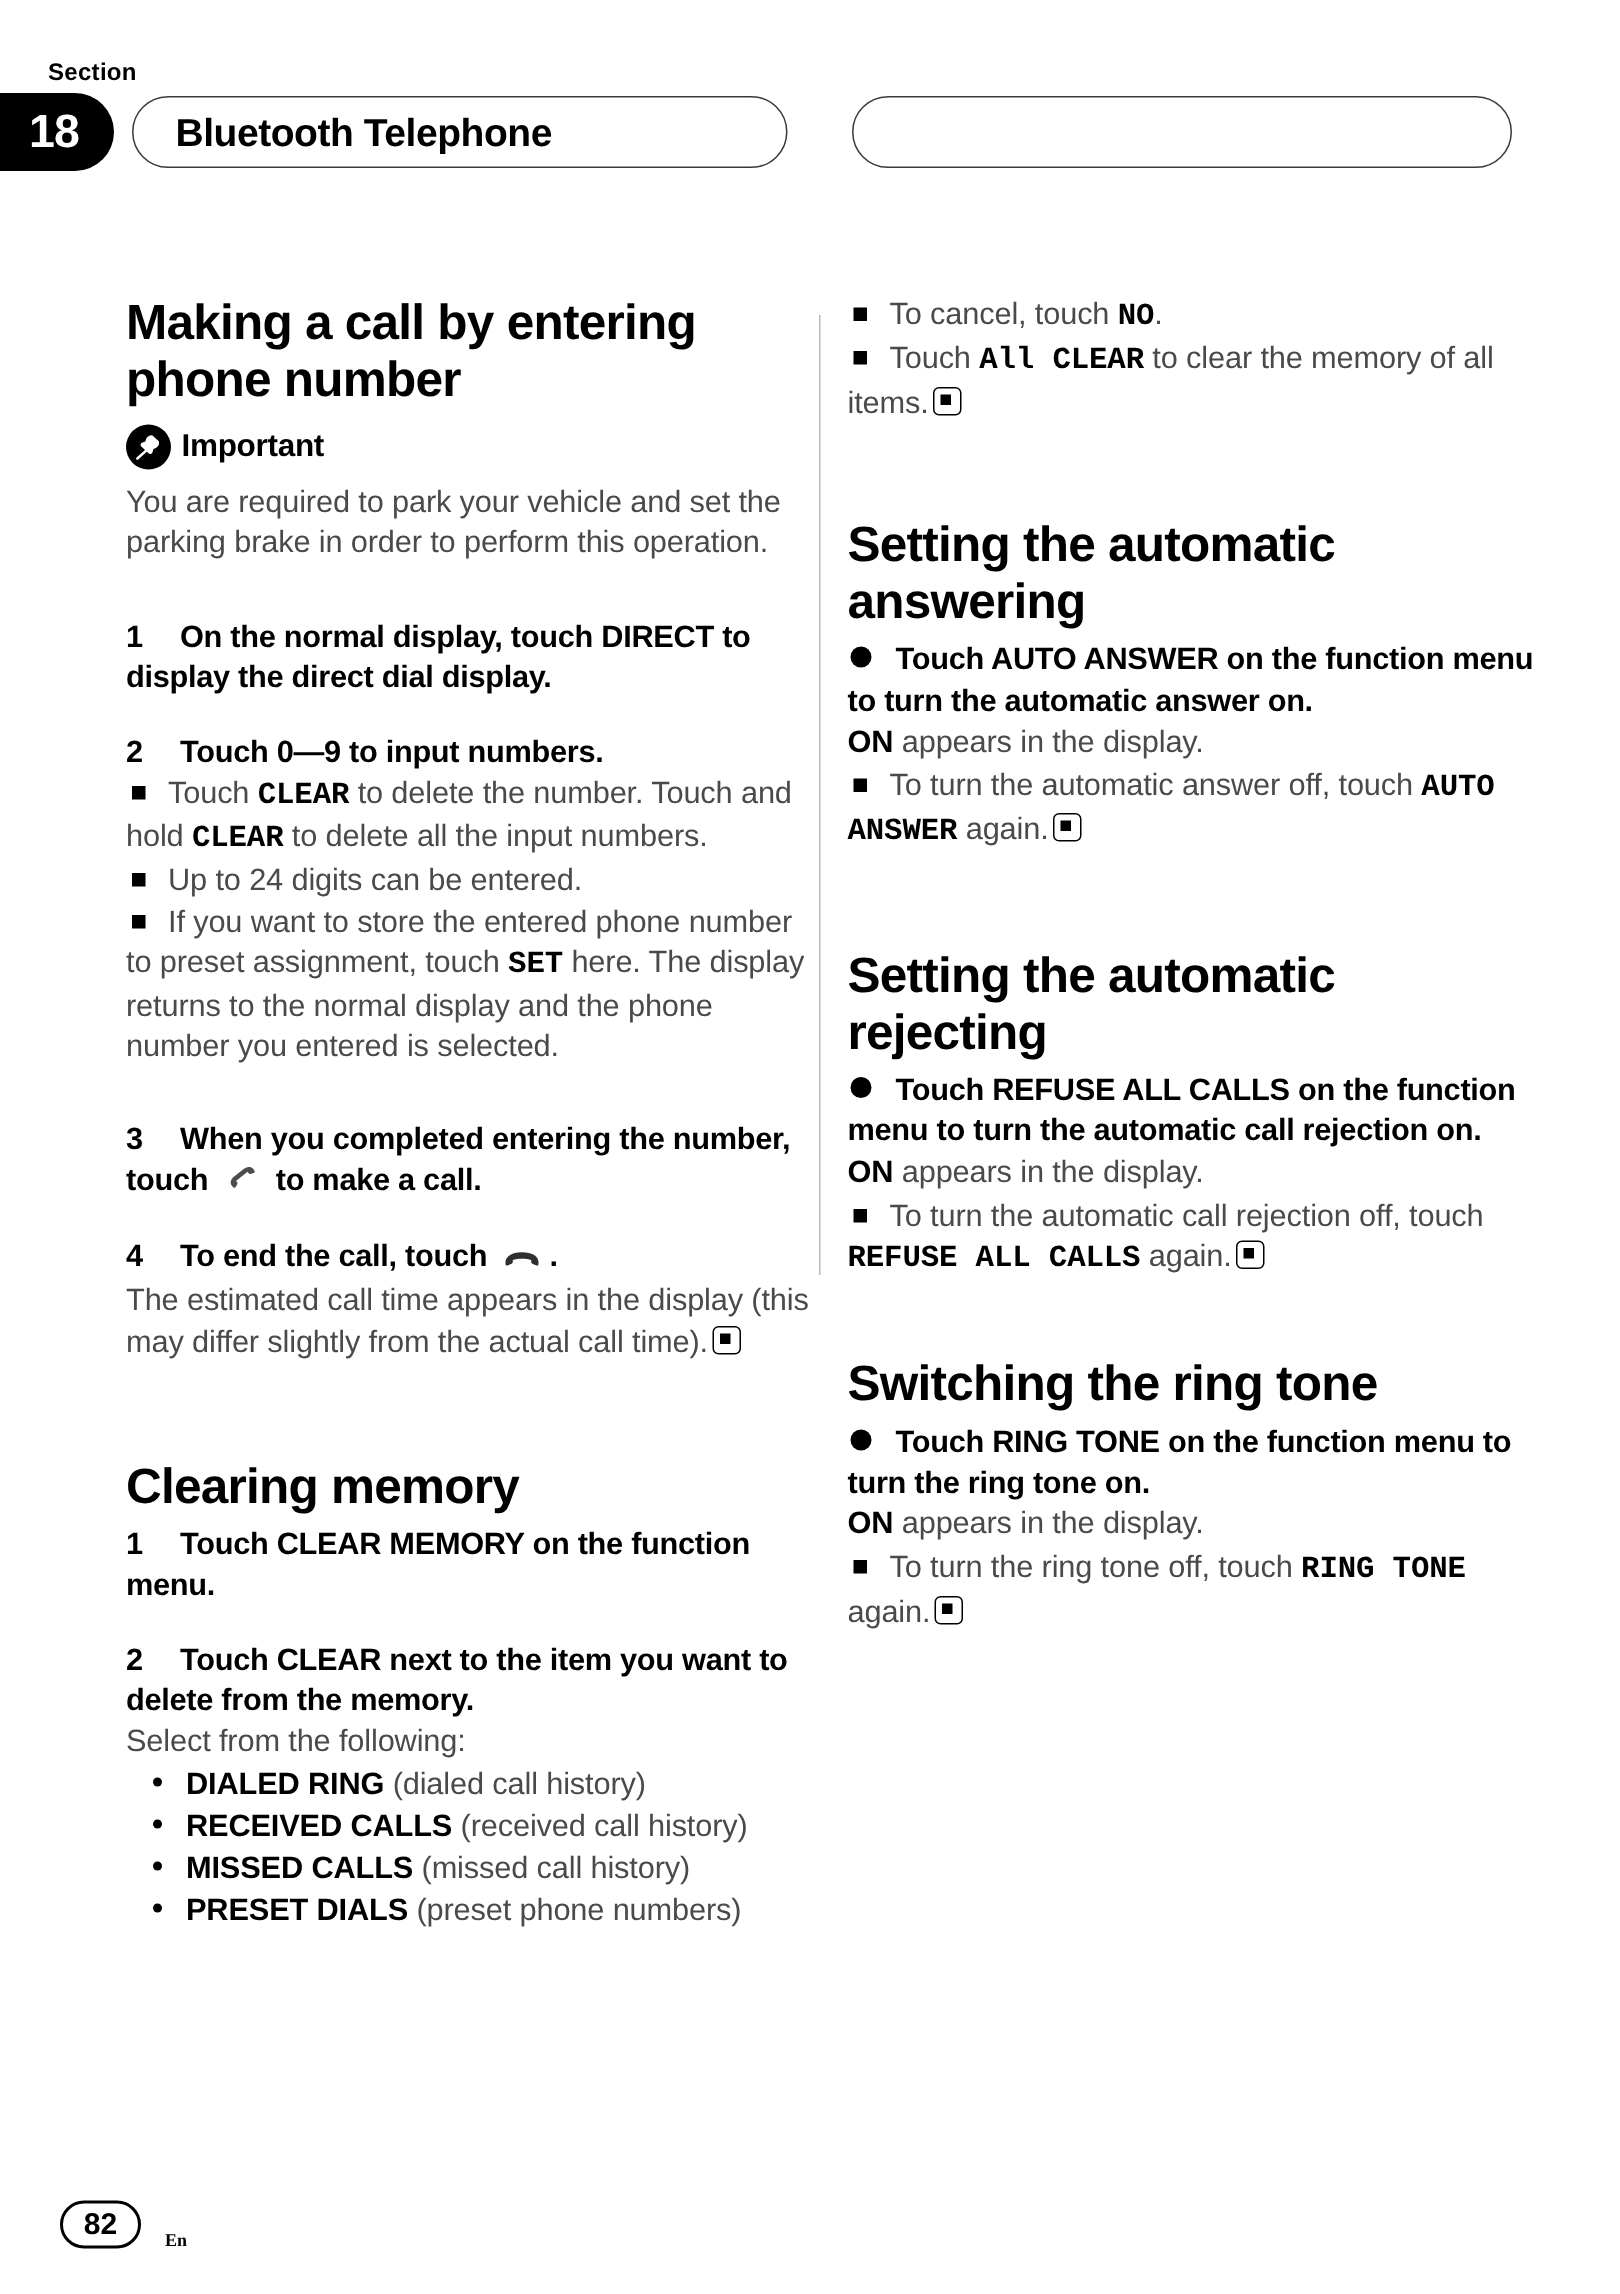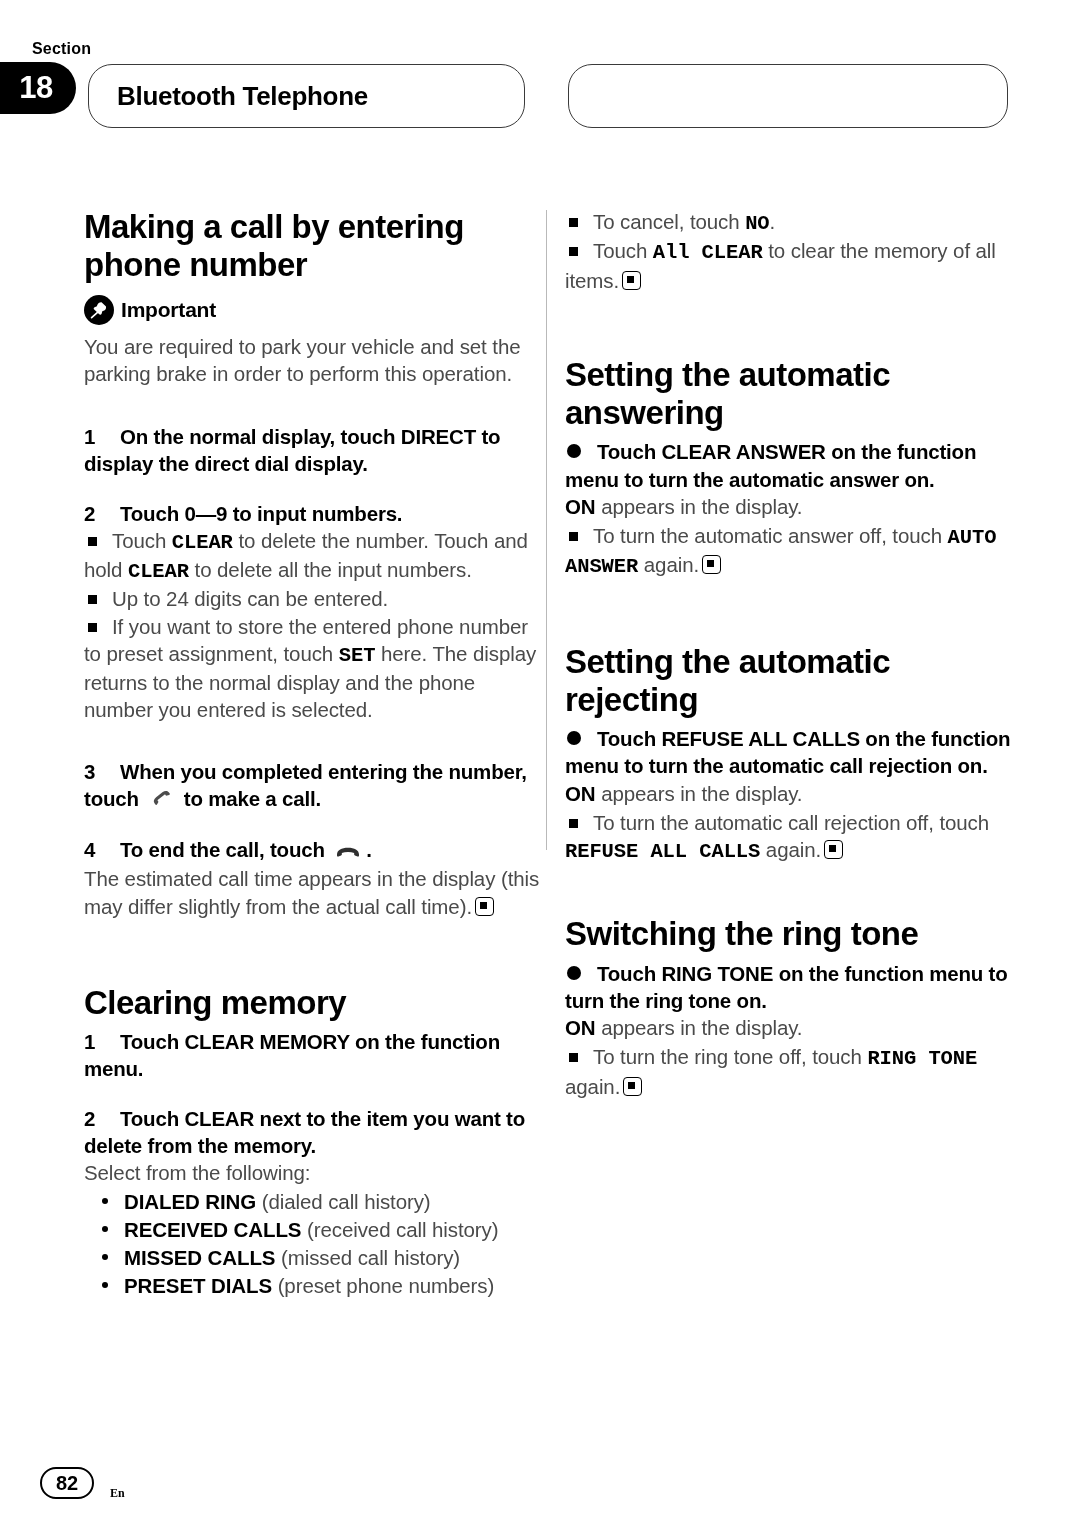--- a/index.html
+++ b/index.html
@@ -38,21 +38,21 @@
     display: flex;
     align-items: center;
     justify-content: center;
     padding-left: 10px;
     letter-spacing: -0.5px;
   }
 
   .header-pill {
     position: absolute;
     top: 64px;
-    height: 64px;
+    height: 48px;
     border: 1.6px solid #3a3a3a;
     border-radius: 24px;
     display: flex;
     align-items: center;
     background: #fff;
   }
   .header-pill.left { left: 88px; width: 437px; padding-left: 28px; }
   .header-pill.right { left: 568px; width: 440px; padding-left: 28px; }
 
   .header-pill .title {
@@ -62,21 +62,21 @@
     color: #000;
   }
 
   
   .columns {
     position: absolute;
     top: 196px; left: 0;
     width: 1080px;
     height: 1230px;
   }
-  .col { position: absolute; top: 12px; width: 460px; }
+  .col { position: absolute; top: 0; width: 460px; }
   .col.left  { left: 84px; }
   .col.right { left: 565px; }
 
   .divider {
     position: absolute;
     left: 546px;
     top: 210px;
     width: 1px;
     height: 640px;
     background: #b9b9b9;
@@ -336,21 +336,21 @@
 
     <ul class="sq">
       <li><span class="sqm"></span><span>To cancel, touch </span><b>NO</b><span>.</span></li>
       <li><span class="sqm"></span><span>Touch </span><b>All CLEAR</b><span> to clear the memory of all items.</span><span class="eos"></span></li>
     </ul>
 
     <div class="spacer-xxl"></div>
 
     <h2 class="sec-head">Setting the automatic answering</h2>
 
-    <p class="dotstep"><span class="dotm"></span><span>Touch CLEAR ANSWER on the function menu to turn the automatic answer on.</span></p>
+    <p class="dotstep"><span class="dotm"></span><span>Touch AUTO ANSWER on the function menu to turn the automatic answer on.</span></p>
     <p class="body"><b>ON</b><span> appears in the display.</span></p>
     <ul class="sq">
       <li><span class="sqm"></span><span>To turn the automatic answer off, touch </span><b>AUTO ANSWER</b><span> again.</span><span class="eos"></span></li>
     </ul>
 
     <div class="spacer-xxl"></div>
 
     <h2 class="sec-head">Setting the automatic rejecting</h2>
 
     <p class="dotstep"><span class="dotm"></span><span>Touch REFUSE ALL CALLS on the function menu to turn the automatic call rejection on.</span></p>

